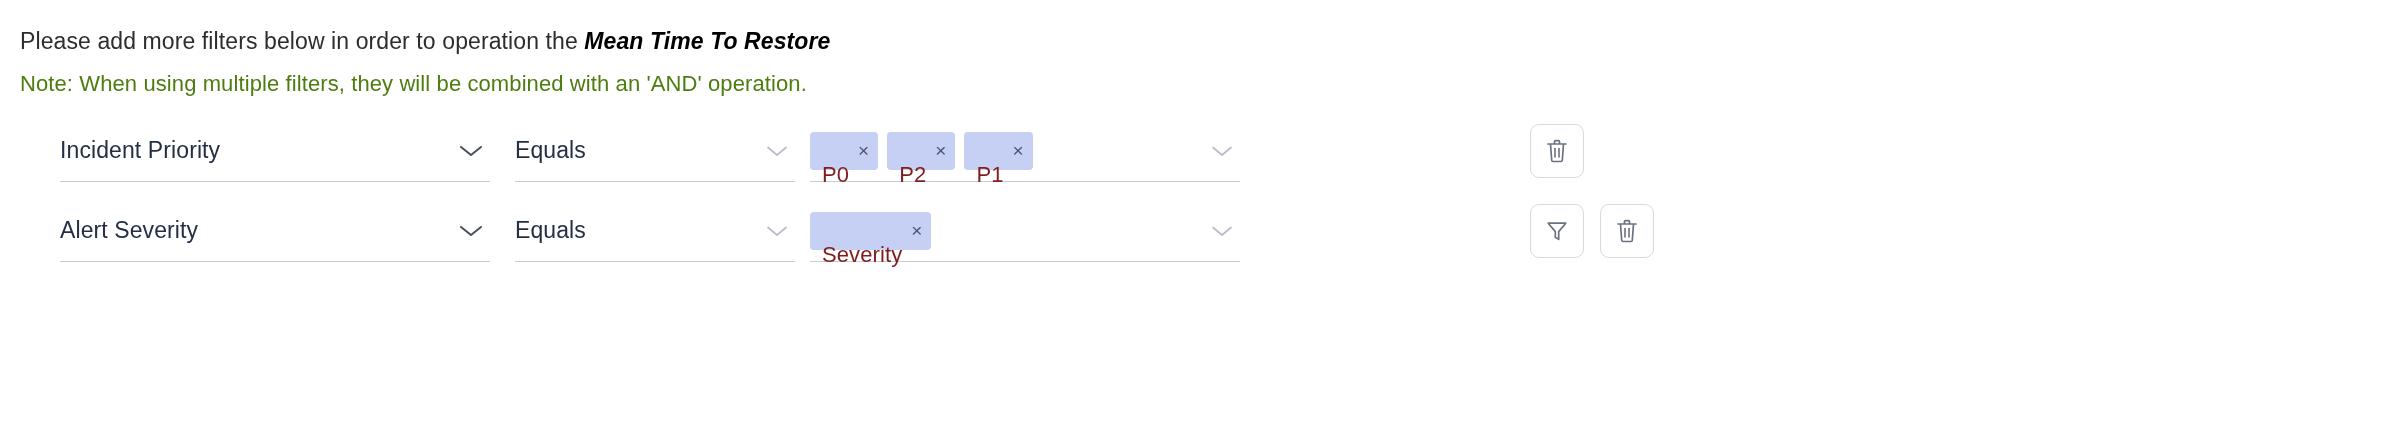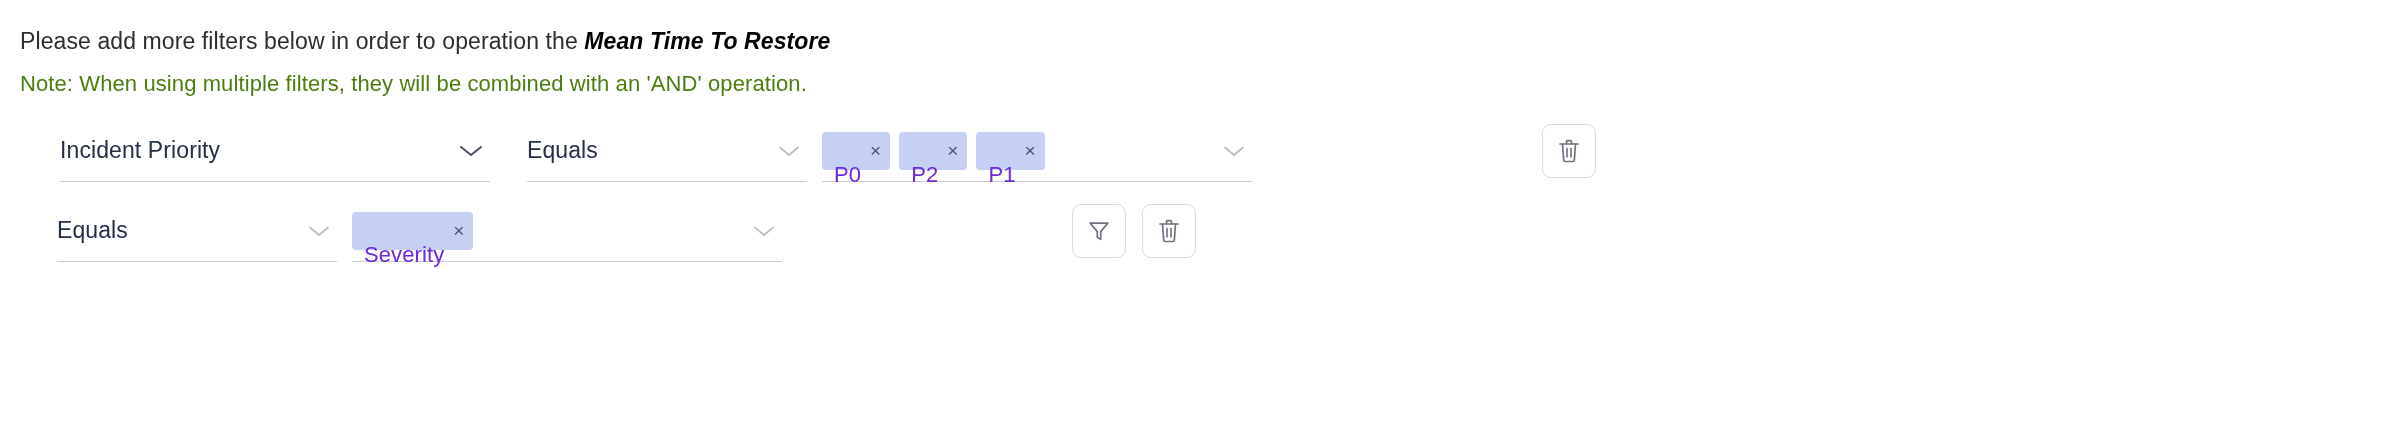--- a/index.html
+++ b/index.html
@@ -59,21 +59,21 @@
   .field {
     position: relative;
     box-sizing: border-box;
     border-bottom: 1.5px solid #c9ccd4;
     height: 62px;
     display: flex;
     align-items: center;
     padding: 0 34px 0 0;
   }
   .field.col-attr  { width: 430px; margin-left: 40px; }
-  .field.col-op    { width: 280px; margin-left: 37px; }
+  .field.col-op    { width: 280px; margin-left: 25px; }
   .field.col-val   { width: 430px; margin-left: 15px; padding-right: 46px; }
 
   .field-text {
     font-size: 23px;
     color: #242f45;
     letter-spacing: 0.1px;
     white-space: nowrap;
     flex: 1 1 auto;
     overflow: hidden;
   }
@@ -104,21 +104,21 @@
     align-items: center;
     background: #c6cff4;
     border-radius: 4px;
     height: 38px;
     padding: 0 9px 0 12px;
     box-sizing: border-box;
     white-space: nowrap;
   }
   .chip-label {
     font-size: 22px;
-    color: #6d28d9;
+    color: #7f1d1d;
     letter-spacing: 0.1px;
     margin-top: 48px;
   }
   .chip-x {
     margin-left: 9px;
     font-size: 19px;
     line-height: 1;
     color: #4b5775;
     cursor: pointer;
   }
@@ -209,20 +209,28 @@
             <path d="M10 10.5 V19" stroke="#6b7280" stroke-width="1.6" stroke-linecap="round" fill="none"></path>
             <path d="M14 10.5 V19" stroke="#6b7280" stroke-width="1.6" stroke-linecap="round" fill="none"></path>
           </svg>
         </div>
       </div>
 
     </div>
 
     <div class="filter-row">
 
+      <div class="field col-attr">
+        <span class="field-text">Alert Severity</span>
+        <span class="chev strong">
+          <svg width="26" height="16" viewBox="0 0 26 16">
+              <path d="M3 4 L13 12 L23 4" fill="none" stroke="#4a5160" stroke-width="2.1" stroke-linecap="round" stroke-linejoin="round"></path>
+            </svg>
+        </span>
+      </div>
 
       <div class="field col-op">
         <span class="field-text">Equals</span>
         <span class="chev faint">
           <svg width="24" height="14" viewBox="0 0 24 14">
               <path d="M3 3.5 L12 11 L21 3.5" fill="none" stroke="#b9bdc7" stroke-width="1.7" stroke-linecap="round" stroke-linejoin="round"></path>
             </svg>
         </span>
       </div>
 

